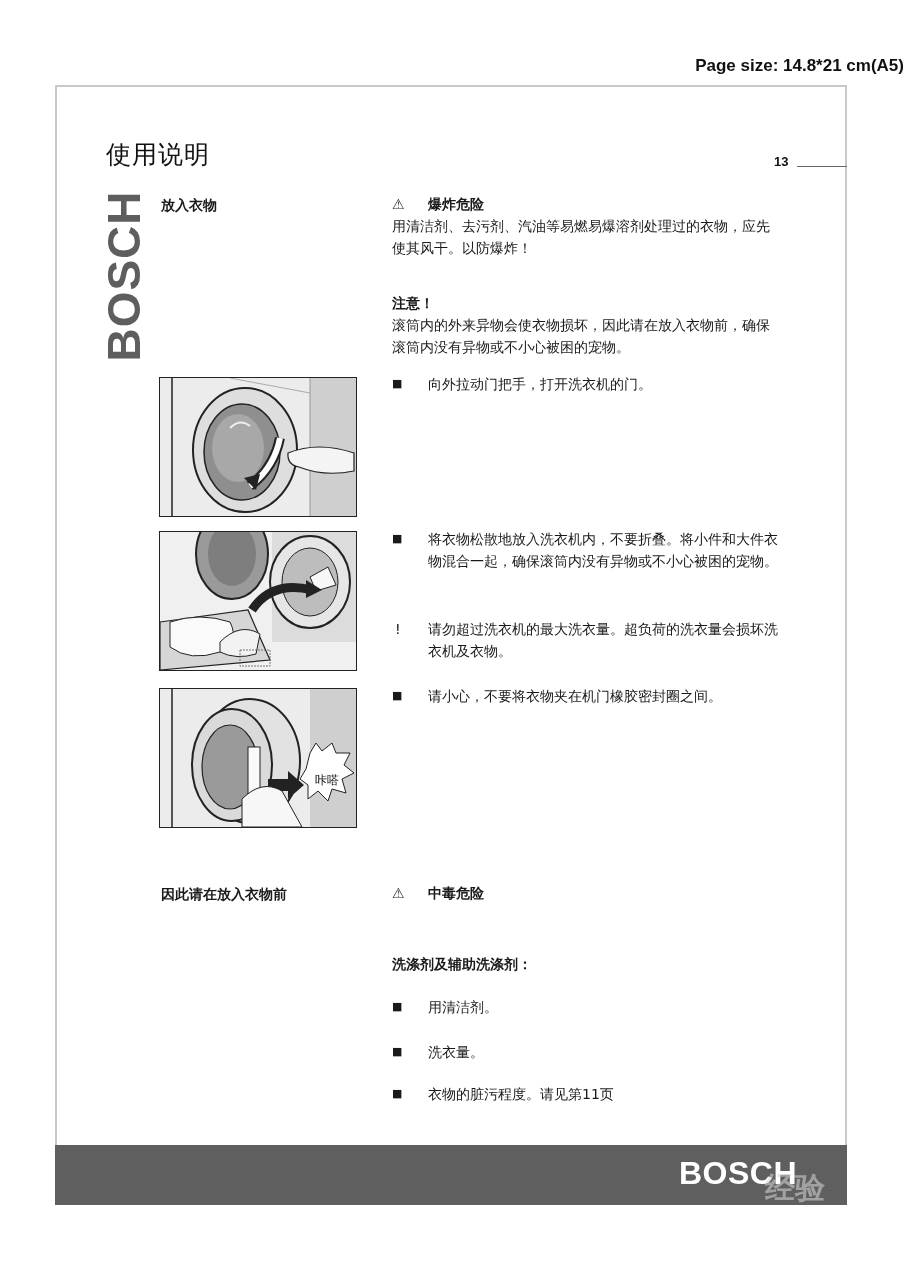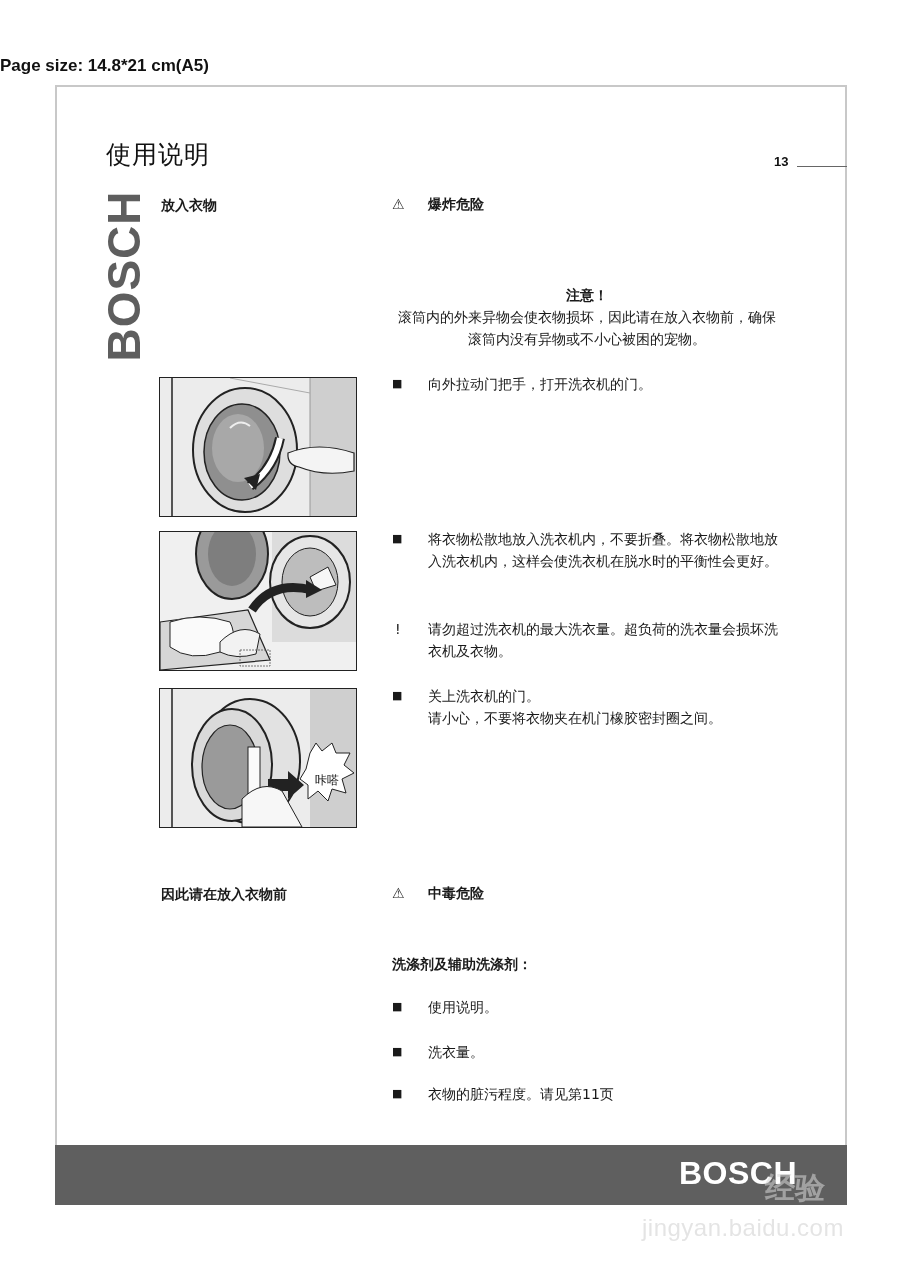--- a/index.html
+++ b/index.html
@@ -2,21 +2,21 @@
 <html><head>
 <meta charset="utf-8">
 <style>
   html, body { margin: 0; padding: 0; }
   body {
     width: 904px; height: 1280px; position: relative; background: #ffffff;
     font-family: "DejaVu Sans", "Liberation Sans", sans-serif; color: #1a1a1a;
     overflow: hidden;
   }
   .page-size {
-    position: absolute; top: 56px; left: 0; width: 904px; text-align: left;
+    position: absolute; top: 56px; left: 0; width: 904px; text-align: right;
     font-family: "Liberation Sans", sans-serif; font-weight: bold; font-size: 17px; color: #111;
   }
   .frame {
     position: absolute; left: 55px; top: 85px; width: 792px; height: 1120px;
     border-top: 2px solid #c8c8c8; border-left: 2px solid #c8c8c8; border-right: 2px solid #c8c8c8;
     box-sizing: border-box;
   }
   .doc-title {
     position: absolute; left: 106px; top: 138px; font-size: 25px; color: #111; letter-spacing: 1px;
   }
@@ -82,46 +82,46 @@
   <span>BOSCH</span>
 </div>
 
 <div class="section-label" style="top:197px;">放入衣物</div>
 
 <div class="text-block" style="top:193px;">
   <div class="heading-line">
     <span class="warn">⚠</span>
     <span>爆炸危险</span>
   </div>
-</div>
-
-<div class="text-block" style="top:284px;text-align:center;">
+  <div>用清洁剂、去污剂、汽油等易燃易爆溶剂处理过的衣物，应先使其风干。以防爆炸！</div>
+</div>
+
+<div class="text-block" style="top:292px;">
   <div class="bold">注意！</div>
   <div>滚筒内的外来异物会使衣物损坏，因此请在放入衣物前，确保滚筒内没有异物或不小心被困的宠物。</div>
 </div>
 
 <div class="bullet-row" style="top:373px;">
   <span class="mark">■</span>
   <span class="txt">向外拉动门把手，打开洗衣机的门。</span>
 </div>
 
 <div class="bullet-row" style="top:528px;">
   <span class="mark">■</span>
-  <span class="txt">将衣物松散地放入洗衣机内，不要折叠。将衣物松散地放入洗衣机内，这样会使洗衣机在脱水时的平衡性会更好。</span>
+  <span class="txt">将衣物松散地放入洗衣机内，不要折叠。将小件和大件衣物混合一起，确保滚筒内没有异物或不小心被困的宠物。</span>
 </div>
 
 <div class="bullet-row" style="top:618px;">
   <span class="mark excl">!</span>
   <span class="txt">请勿超过洗衣机的最大洗衣量。超负荷的洗衣量会损坏洗衣机及衣物。</span>
 </div>
 
 <div class="bullet-row" style="top:685px;">
   <span class="mark">■</span>
   <span class="txt">
-    <span style="display:block">关上洗衣机的门。</span>
     <span style="display:block">请小心，不要将衣物夹在机门橡胶密封圈之间。</span>
   </span>
 </div>
 
 <div class="illus" style="top:377px;">
   <svg width="196" height="138" viewBox="0 0 196 138">
     <rect x="0" y="0" width="196" height="138" fill="#ececec"></rect>
     <rect x="150" y="0" width="46" height="138" fill="#cfcfcf"></rect>
     <line x1="150" y1="0" x2="150" y2="138" stroke="#999" stroke-width="1"></line>
     <line x1="12" y1="0" x2="12" y2="138" stroke="#222" stroke-width="1.5"></line>
@@ -177,31 +177,30 @@
   <div class="heading-line">
     <span class="warn">⚠</span>
     <span>中毒危险</span>
   </div>
 </div>
 
 <div class="text-block bold" style="top:953px;">洗涤剂及辅助洗涤剂：</div>
 
 <div class="bullet-row" style="top:996px;">
   <span class="mark">■</span>
-  <span class="txt">使用说明。</span>
+  <span class="txt">用清洁剂。</span>
 </div>
 <div class="bullet-row" style="top:1041px;">
   <span class="mark">■</span>
   <span class="txt">洗衣量。</span>
 </div>
 <div class="bullet-row" style="top:1083px;">
   <span class="mark">■</span>
   <span class="txt">衣物的脏污程度。请见第11页</span>
 </div>
 
 <div class="footer-bar">
   <span class="footer-logo">BOSCH</span>
 </div>
 
 <div class="watermark">
   <span class="wm-jy">经验</span>
-  <span class="wm-url">jingyan.baidu.com</span>
 </div>
 
 </body></html>

